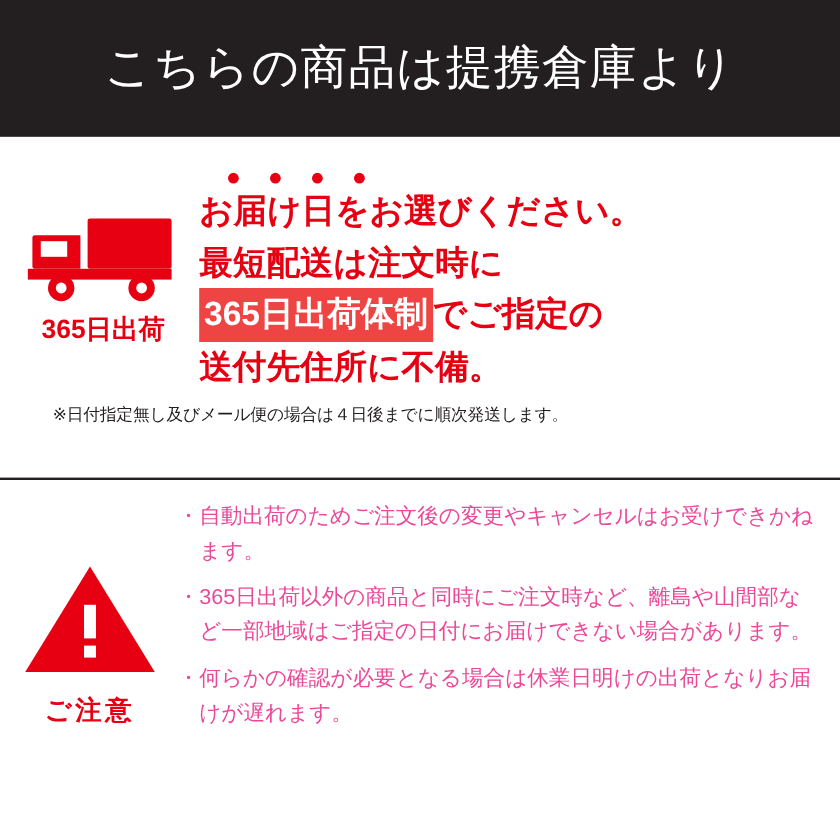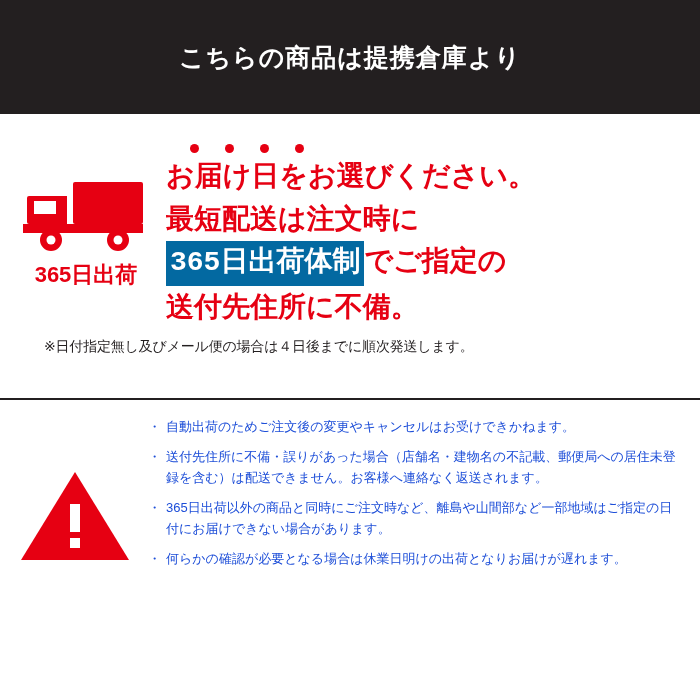--- a/index.html
+++ b/index.html
@@ -18,22 +18,22 @@
   
   .header {
     background: #231f20;
     color: #ffffff;
     height: 114px;
     display: flex; flex-direction: column;
     align-items: center; justify-content: center;
     letter-spacing: 1px;
   }
   .header .line {
-    font-size: 25px;
-    font-weight: bold;
+    font-size: 39px;
+    font-weight: normal;
     line-height: 1.38;
     white-space: nowrap;
   }
 
   
   .mid {
     border-bottom: 2px solid #231f20;
     padding: 10px 0 8px 0;
     display: flex; flex-direction: column;
     flex: 0 0 286px;
@@ -67,25 +67,24 @@
   }
   .mid-text .ln {
     color: #e60012;
     font-size: 28px;
     font-weight: bold;
     line-height: 1.52;
     white-space: nowrap;
     letter-spacing: 0px;
   }
   .hl {
-    background: #0369a1;
+    background: #ef4444;
     color: #ffffff;
     padding: 1px 4px;
     display: inline-block;
-    font-family: Liberation Mono, monospace;
   }
   .dots {
     display: flex;
     gap: 26px;
     padding-left: 24px;
     margin-bottom: 2px;
   }
   .dot {
     width: 9px; height: 9px;
     border-radius: 50%;
@@ -119,22 +118,22 @@
     font-weight: bold;
     margin-top: 8px;
     letter-spacing: 3px;
   }
   .notes {
     flex: 1;
     padding: 4px 16px 0 0;
   }
   .notes li {
     list-style: none;
-    color: #1d4ed8;
-    font-size: 13px;
+    color: #ec4899;
+    font-size: 18px;
     line-height: 1.62;
     margin-bottom: 9px;
     padding-left: 16px;
     position: relative;
     text-indent: 0;
   }
   .notes li::before {
     content: "・";
     position: absolute;
     left: -2px;
@@ -193,23 +192,23 @@
 
   <div class="bottom">
     <div class="caution-block">
       <span>
         <svg width="112" height="96" viewBox="0 0 112 96" xmlns="http://www.w3.org/2000/svg">
           <path d="M56 4 L110 92 L2 92 Z" fill="#e60012"></path>
           <rect x="51" y="36" width="10" height="28" fill="#ffffff"></rect>
           <rect x="51" y="70" width="10" height="10" fill="#ffffff"></rect>
         </svg>
       </span>
+      <div class="caution-caption">ご注意</div>
     </div>
 
     <ul class="notes">
       <li>自動出荷のためご注文後の変更やキャンセルはお受けできかねます。</li>
-      <li>送付先住所に不備・誤りがあった場合（店舗名・建物名の不記載、郵便局への居住未登録を含む）は配送できません。お客様へ連絡なく返送されます。</li>
       <li>365日出荷以外の商品と同時にご注文時など、離島や山間部など一部地域はご指定の日付にお届けできない場合があります。</li>
       <li>何らかの確認が必要となる場合は休業日明けの出荷となりお届けが遅れます。</li>
     </ul>
   </div>
 
 </div>
 
 </body></html>

